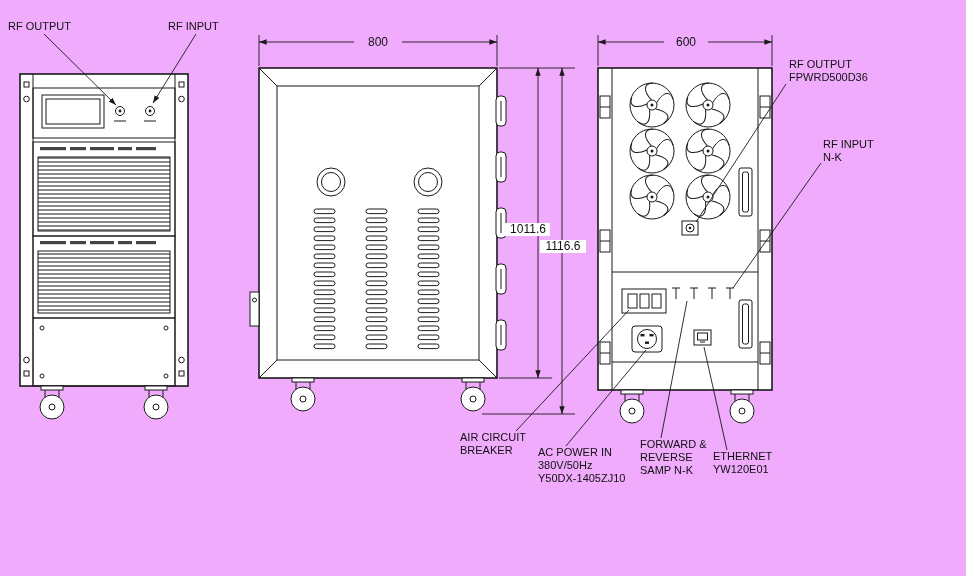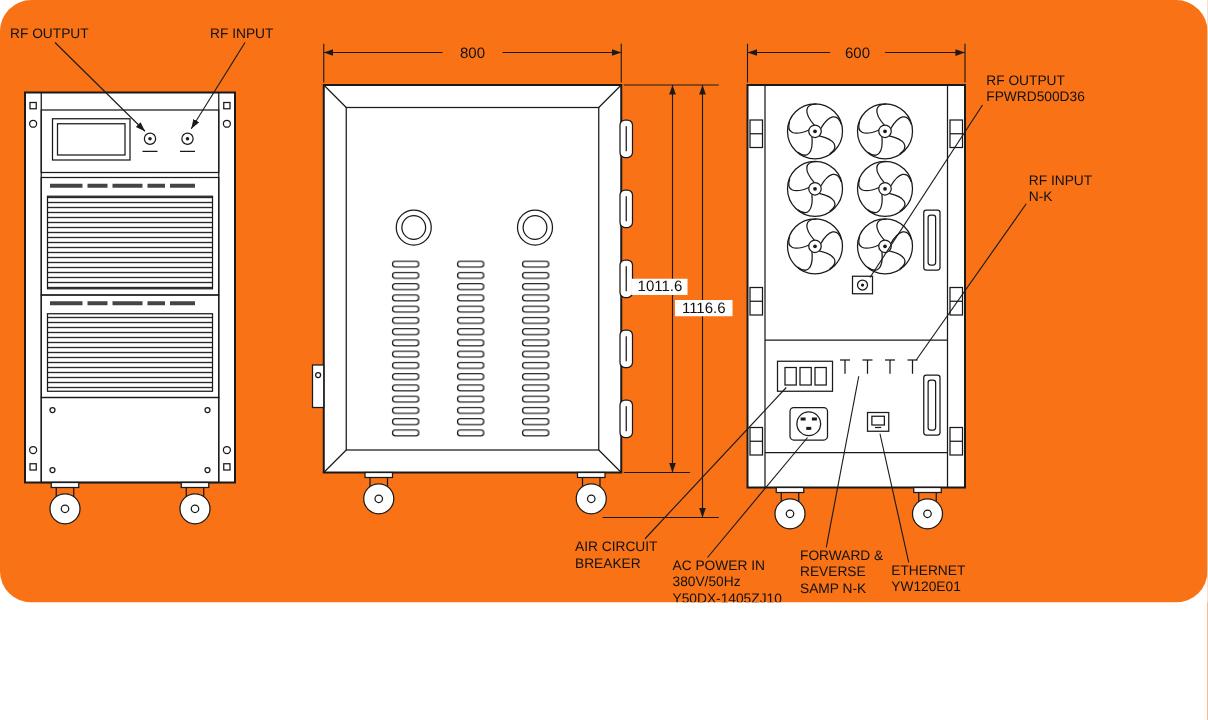--- a/index.html
+++ b/index.html
@@ -1,16 +1,16 @@
 <!DOCTYPE html>
 <html><head>
 <meta charset="utf-8">
 <style>
   html,body { margin:0; padding:0; background:#ffffff; }
-  .page { width:966px; height:482px; position:relative; background:#f97316; overflow:hidden;border-radius:25px; }
+  .page { width:966px; height:576px; position:relative; background:#f0abfc; overflow:hidden; }
   svg text { font-family:"Liberation Sans", sans-serif; fill:#111; }
   .lbl { font-size:11px; }
   .num { font-size:12px; }
   .s1  { fill:none; stroke:#1a1a1a; stroke-width:1; }
   .s15 { fill:#ffffff; stroke:#1a1a1a; stroke-width:1.6; }
   .fw  { fill:#ffffff; stroke:#1a1a1a; stroke-width:1; }
   .fb  { fill:#1a1a1a; stroke:none; }
   .dim { fill:none; stroke:#1a1a1a; stroke-width:0.9; }
   .mark{ fill:#444; stroke:none; }
 </style>

